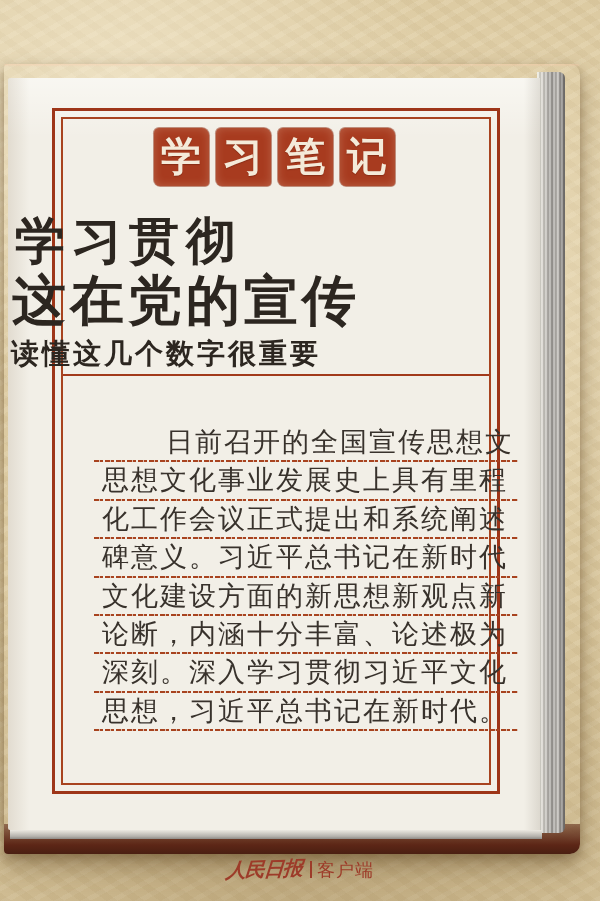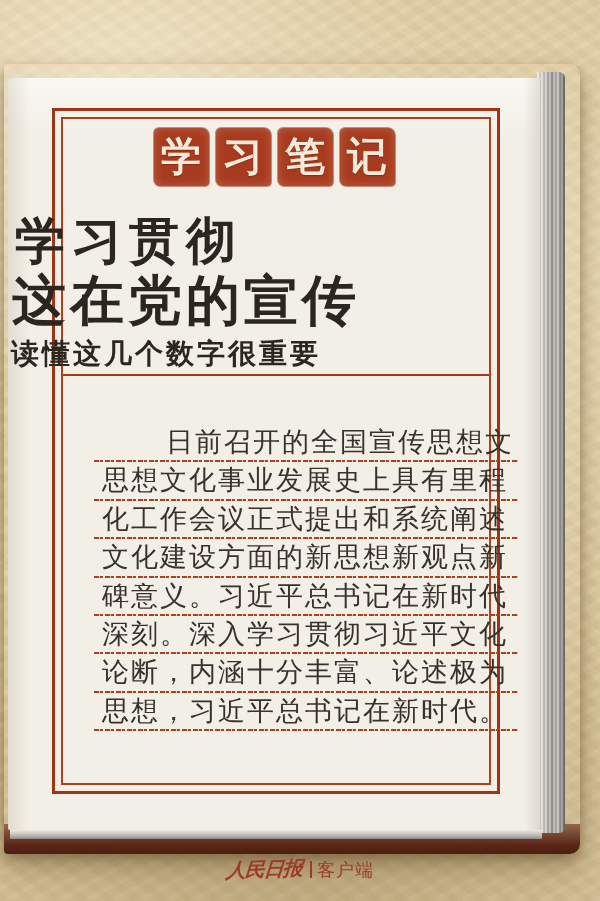--- a/index.html
+++ b/index.html
@@ -175,24 +175,24 @@
         <div class="t2">这在党的宣传</div>
         <div class="t3">读懂这几个数字很重要</div>
       </div>
 
       <div class="divider"></div>
 
       <div class="body-text">
         <div class="body-line indent">日前召开的全国宣传思想文</div>
         <div class="body-line">思想文化事业发展史上具有里程</div>
         <div class="body-line">化工作会议正式提出和系统阐述</div>
+        <div class="body-line">碑意义。习近平总书记在新时代</div>
         <div class="body-line">文化建设方面的新思想新观点新</div>
-        <div class="body-line">碑意义。习近平总书记在新时代</div>
+        <div class="body-line">论断，内涵十分丰富、论述极为</div>
         <div class="body-line">深刻。深入学习贯彻习近平文化</div>
-        <div class="body-line">论断，内涵十分丰富、论述极为</div>
         <div class="body-line">思想，习近平总书记在新时代。</div>
       </div>
 
     </div>
   </div>
 
   <div class="logo">
     <span class="masthead">人民日报</span>
     <span class="bar"></span>
     <span class="client">客户端</span>

